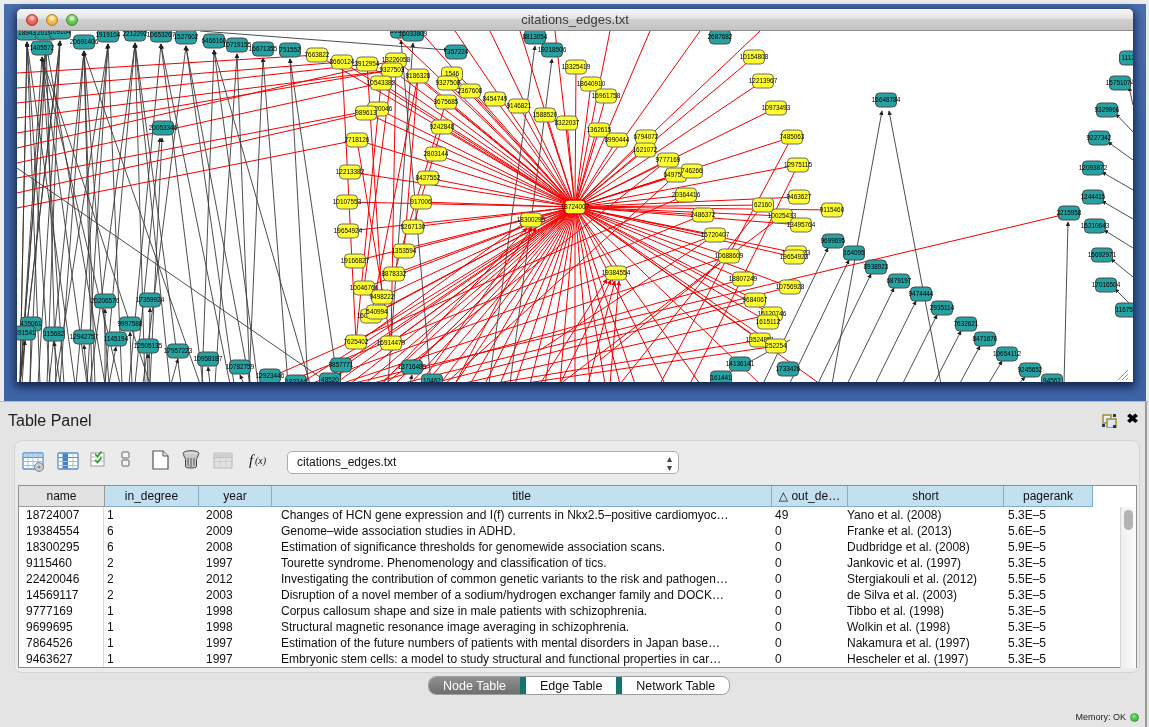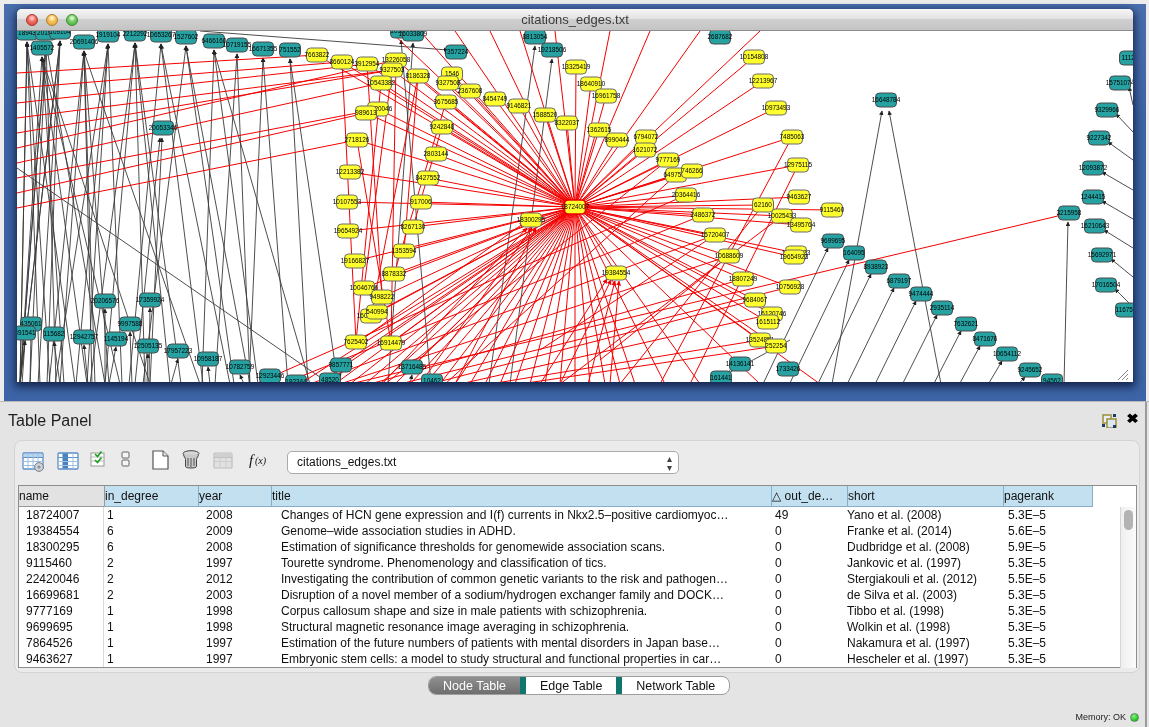--- a/index.html
+++ b/index.html
@@ -10,21 +10,21 @@
 .title{text-align:center;font-size:13px;line-height:21px;color:#3a3a3a}
 .tpanel{position:absolute;left:0;top:401px;width:1149px;height:326px;background:#e4e4e4;border-top:1px solid #b8b8b8}
 .tphead{height:31px;position:relative}
 .tphead .lab{position:absolute;left:8px;top:10px;font-size:16px;color:#1d1d1d}
 .container{position:absolute;left:14px;top:38px;width:1126px;height:233px;background:#ebebeb;border:1px solid #d4d4d4;border-radius:8px}
 .toolbar{position:absolute;left:4px;top:7px;height:30px;width:100%}
 .combo{position:absolute;left:268px;top:3px;width:392px;height:23px;background:#fff;border:1px solid #ababab;border-radius:5px;font-size:12px;line-height:21px;padding-left:9px;color:#111}
 .combo .arr{position:absolute;right:6px;top:2px;font-size:10px;color:#444;line-height:9px}
 .tbl{position:absolute;left:3px;top:44px;width:1119px;height:183px;background:#fff;border:1px solid #8e8e8e}
 .thdr{position:absolute;left:0;top:0;height:21px;width:1075px;display:flex;font-size:12px;color:#111}
-.thdr div{background:#c3e0f0;border-right:1px solid #86aec5;border-bottom:1px solid #86aec5;text-align:left;line-height:20px;height:21px}
+.thdr div{background:#c3e0f0;border-right:1px solid #86aec5;border-bottom:1px solid #86aec5;text-align:center;line-height:20px;height:21px}
 .trs{position:absolute;left:0;top:21px;font-size:12px;color:#101010}
 .tr{display:flex;height:16px;line-height:16px;white-space:nowrap}
 .c0{width:85px;padding-left:7px;border-right:1px solid #d9d9d9}.c1{width:94px;padding-left:3px}.c2{width:73px;padding-left:8px}
 .c3{width:500px;padding-left:10px;overflow:hidden}.c4{width:76px;padding-left:4px}
 .c5{width:156px;text-align:left;padding-right:40px;box-sizing:content-box;width:116px}.c6{width:90px;padding-left:5px}
 .sb{position:absolute;right:0px;top:21px;width:16px;height:161px;background:linear-gradient(90deg,#efefef,#fbfbfb);border-left:1px solid #d6d6d6}
 .sb .thumb{position:absolute;left:3px;top:3px;width:9px;height:20px;border-radius:5px;background:#b3b3b3}
 .tabs{position:absolute;left:428px;top:274px;height:19px;display:flex;border:1px solid #9e9e9e;border-radius:8px;overflow:hidden;background:#fff;font-size:12.5px}
 .tab{padding:0 14px;line-height:18px;color:#111}
 .tab.sel{background:linear-gradient(#909090,#6e6e6e);color:#fff}
@@ -671,21 +671,21 @@
             <div class="c4">49</div>
             <div class="c5">Yano et al. (2008)</div>
             <div class="c6">5.3E–5</div>
           </div>
 <div class="tr">
             <div class="c0">19384554</div>
             <div class="c1">6</div>
             <div class="c2">2009</div>
             <div class="c3">Genome–wide association studies in ADHD.</div>
             <div class="c4">0</div>
-            <div class="c5">Franke et al. (2014)</div>
+            <div class="c5">Franke et al. (2013)</div>
             <div class="c6">5.6E–5</div>
           </div>
 <div class="tr">
             <div class="c0">18300295</div>
             <div class="c1">6</div>
             <div class="c2">2008</div>
             <div class="c3">Estimation of significance thresholds for genomewide association scans.</div>
             <div class="c4">0</div>
             <div class="c5">Dudbridge et al. (2008)</div>
             <div class="c6">5.9E–5</div>
@@ -702,21 +702,21 @@
 <div class="tr">
             <div class="c0">22420046</div>
             <div class="c1">2</div>
             <div class="c2">2012</div>
             <div class="c3">Investigating the contribution of common genetic variants to the risk and pathogen…</div>
             <div class="c4">0</div>
             <div class="c5">Stergiakouli et al. (2012)</div>
             <div class="c6">5.5E–5</div>
           </div>
 <div class="tr">
-            <div class="c0">16699681</div>
+            <div class="c0">14569117</div>
             <div class="c1">2</div>
             <div class="c2">2003</div>
             <div class="c3">Disruption of a novel member of a sodium/hydrogen exchanger family and DOCK…</div>
             <div class="c4">0</div>
             <div class="c5">de Silva et al. (2003)</div>
             <div class="c6">5.3E–5</div>
           </div>
 <div class="tr">
             <div class="c0">9777169</div>
             <div class="c1">1</div>

